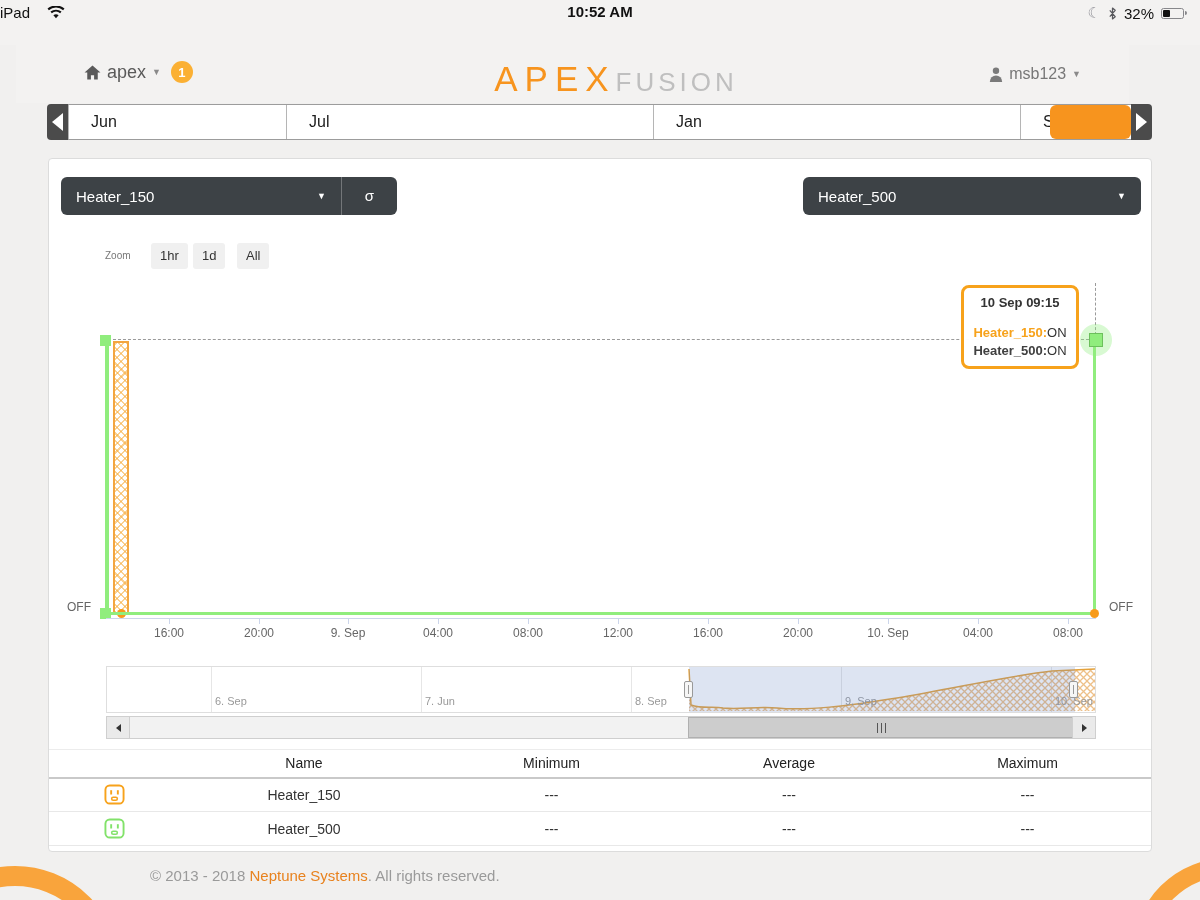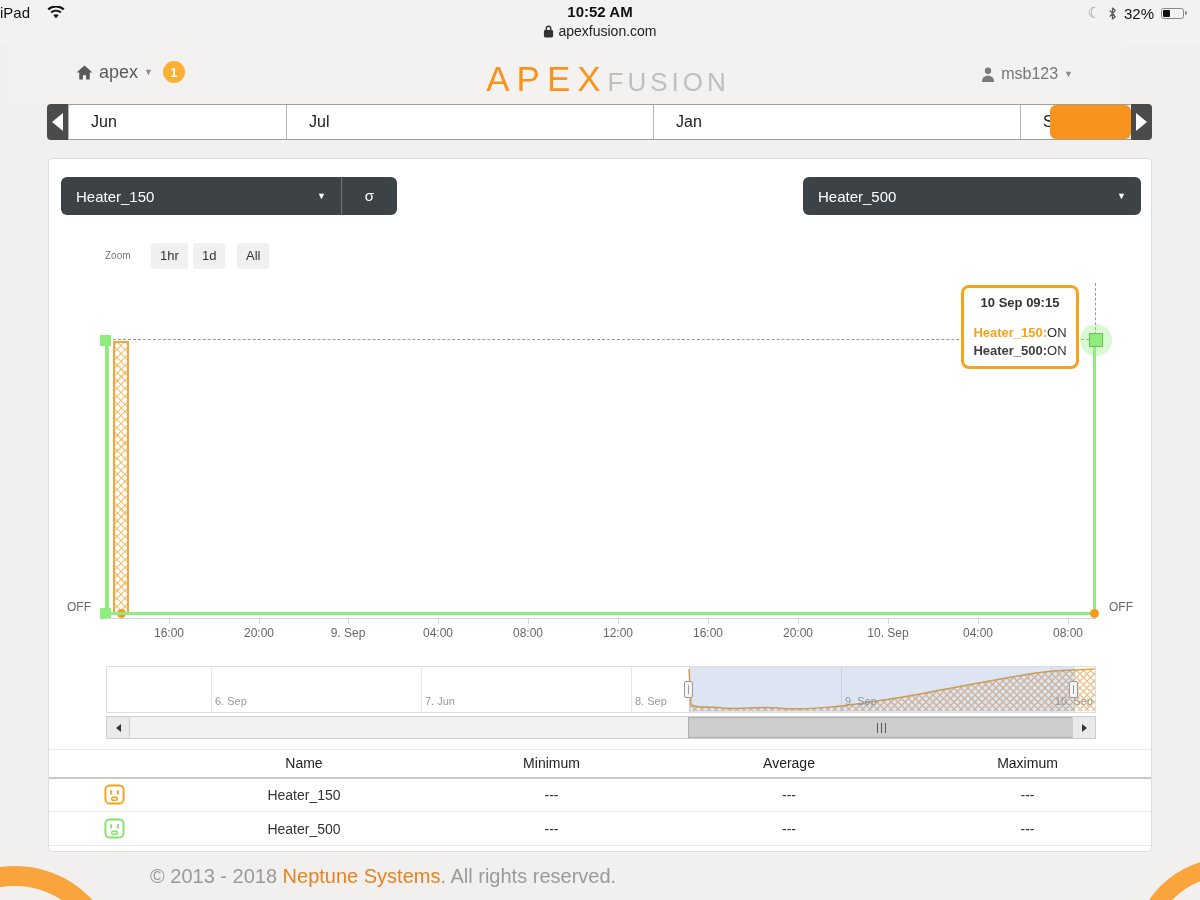--- a/index.html
+++ b/index.html
@@ -12,21 +12,21 @@
   .sb-time { position:absolute; top:3px; left:0; width:1200px; text-align:center; font-size:15px; font-weight:bold; color:#111; }
   .sb-url { position:absolute; top:23px; left:0; width:1200px; text-align:center; font-size:14px; color:#222; }
   .sb-url svg { vertical-align:-2px; margin-right:4px; }
   .sb-right { position:absolute; top:4px; right:16px; display:flex; align-items:center; gap:7px; font-size:15px; color:#111; }
   .moon { color:#9a9aa0; font-size:15px; }
   .battery { position:relative; width:23px; height:11px; border:1px solid #87878b; border-radius:2.5px; }
   .battery .fill { position:absolute; left:1px; top:1px; bottom:1px; width:32%; background:#111; border-radius:1px; }
   .battery:after { content:""; position:absolute; right:-4px; top:2.5px; width:2.5px; height:4px; background:#87878b; border-radius:0 2px 2px 0; }
 
   
-  #appheader { position:absolute; top:45px; left:8px; width:1113px; height:58px; background:#f3f2f1; }
+  #appheader { position:absolute; top:45px; left:16px; width:1113px; height:58px; background:#f3f2f1; }
   .hdr-left { position:absolute; left:68px; top:16px; display:flex; align-items:center; gap:6px; }
   .hdr-left .navtxt { font-size:18px; color:#5a5a5a; }
   .caret { font-size:9px; color:#8a8a8a; }
   .badge { width:22px; height:22px; border-radius:50%; background:#fbb033; color:#fff; font-size:13px; font-weight:bold; display:flex; align-items:center; justify-content:center; margin-left:4px; }
   .logo { position:absolute; left:0; width:1200px; top:14px; text-align:center; }
   .logo .apex { font-size:35px; color:#f7941e; letter-spacing:7px; font-weight:400; }
   .logo .fusion { font-size:26px; color:#bfbfbf; letter-spacing:4px; font-weight:400; }
   .hdr-right { position:absolute; right:48px; top:20px; display:flex; align-items:center; gap:6px; font-size:16px; color:#777; }
 
   
@@ -96,43 +96,39 @@
   .sc-thumb { position:absolute; left:581px; top:0; width:386px; height:21px; background:#cdcdcd; border:1px solid #b0b0b0; display:flex; align-items:center; justify-content:center; gap:3px; cursor:grab; }
   .sc-thumb i { width:1px; height:10px; background:#555; }
 
   
   #stats { position:absolute; left:0; top:590px; width:1102px; border-collapse:collapse; }
   #stats th { font-size:14px; font-weight:normal; color:#222; height:28px; border-top:1px solid #ececec; border-bottom:2px solid #c9c9c9; text-align:center; }
   #stats td { font-size:14px; color:#333; height:34px; text-align:center; border-bottom:1px solid #e8e8e8; }
 
   
   #footer { position:absolute; top:852px; left:0; width:1200px; height:48px; overflow:hidden; }
-  .ft-text { position:absolute; left:150px; top:0; line-height:48px; font-size:20px; color:#9a9a9a; z-index:2; }
+  .ft-text { position:absolute; left:150px; top:0; line-height:48px; font-size:15px; color:#9a9a9a; z-index:2; }
   .ft-link { color:#e8821e; text-decoration:none; }
   .arc { position:absolute; border-radius:50%; border:20px solid #f9a43c; }
   .arc.left { left:-90px; top:14px; width:210px; height:210px; }
   .arc.right { left:1133px; top:6px; width:190px; height:190px; border-width:18px; }
 </style>
 </head>
 <body>
 
 <div id="statusbar">
   <div class="sb-left">
     <span>iPad</span>
     <svg width="18" height="13" viewBox="0 0 20 15">
       <path d="M10 14 L13 10.6 A4.8 4.8 0 0 0 7 10.6 Z" fill="#111"></path>
       <path d="M4.4 7.4 A8.8 8.8 0 0 1 15.6 7.4" stroke="#111" stroke-width="2.4" fill="none"></path>
       <path d="M1 3.9 A13.8 13.8 0 0 1 19 3.9" stroke="#111" stroke-width="2.4" fill="none"></path>
     </svg>
   </div>
   <div class="sb-time">10:52 AM</div>
-  <div class="sb-url"><svg width="11" height="14" viewBox="0 0 12 15">
-        <rect x="1" y="6.5" width="10" height="8" rx="1.5" fill="#333"></rect>
-        <path d="M3.6 6.5 V4.6 a2.4 2.4 0 0 1 4.8 0 V6.5" stroke="#333" stroke-width="1.6" fill="none"></path>
-      </svg><span>apexfusion.com</span></div>
   <div class="sb-right">
     <span class="moon">☾</span>
     <svg width="9" height="13" viewBox="0 0 10 14">
         <path d="M2 3.5 L8 10.5 L5 13 L5 1 L8 3.5 L2 10.5" stroke="#59595e" stroke-width="1.4" fill="none" stroke-linejoin="round"></path>
       </svg>
     <span>32%</span>
     <span class="battery">
         <span class="fill"></span>
       </span>
   </div>

